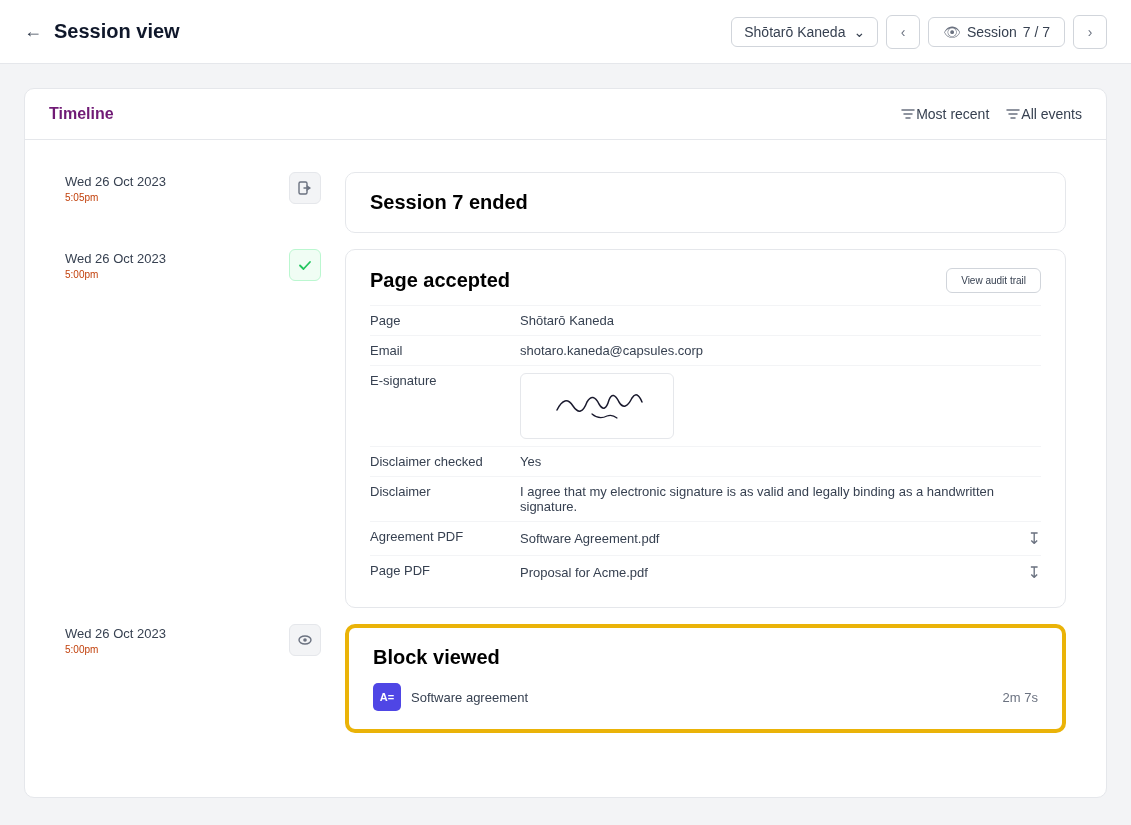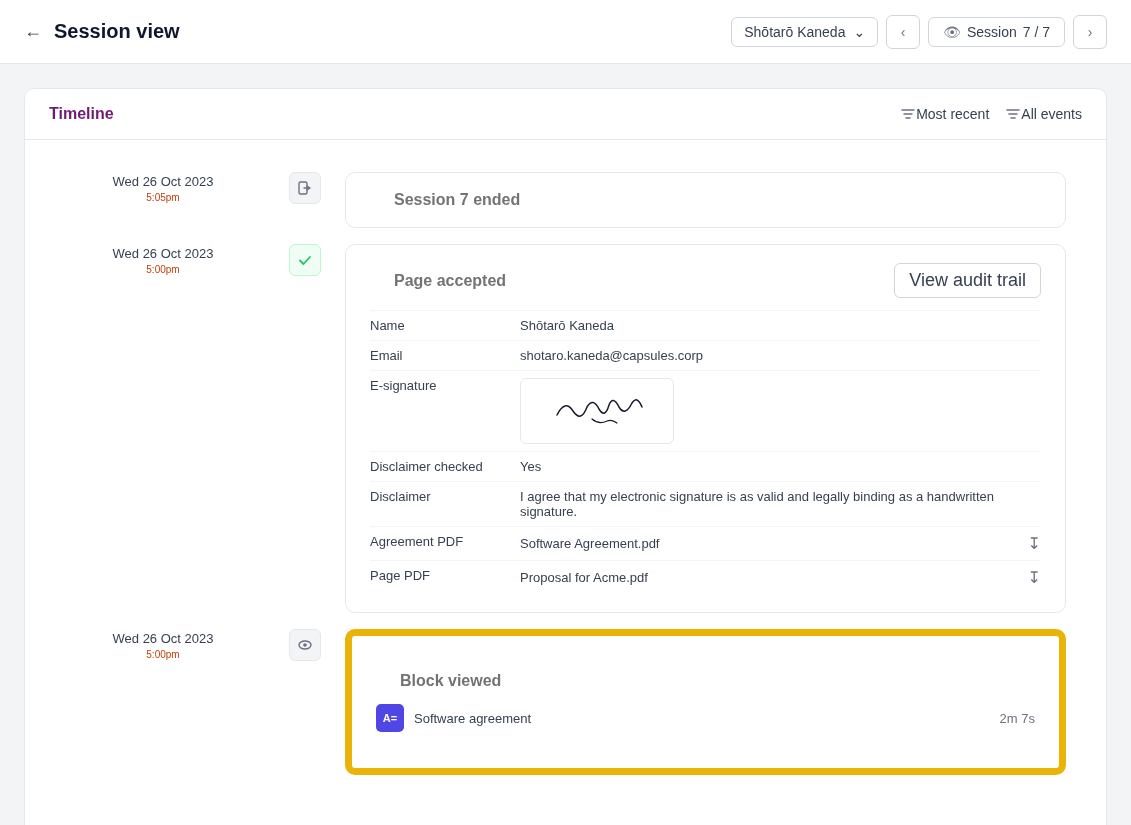--- a/index.html
+++ b/index.html
@@ -108,21 +108,21 @@
       border: none;
       cursor: pointer;
       font-size: 14px;
       color: #374151;
     }
     .timeline-body {
       padding: 32px 0;
     }
     .timeline-left {
       width: 220px;
-      text-align: center;
+      text-align: left;
       padding-right: 24px;
       flex-shrink: 0;
     }
     .timeline-date {
       font-size: 13px;
       color: #374151;
       line-height: 1.5;
     }
     .timeline-time {
       font-size: 10px;
@@ -162,38 +162,37 @@
     .event-card {
       background: #fff;
       border: 1px solid #e5e7eb;
       border-radius: 10px;
       overflow: hidden;
     }
     .event-card-simple {
       padding: 18px 24px;
     }
     .event-card-title {
-      font-size: 16px;
+      font-size: 20px;
       font-weight: 700;
-      color: #737373;
-      margin-left: 24px;
+      color: #000000;
     }
     .page-accepted-header {
       display: flex;
       align-items: center;
       justify-content: space-between;
       padding: 18px 24px 12px;
     }
     .view-audit-btn {
       border: 1px solid #d1d5db;
       border-radius: 6px;
       padding: 6px 14px;
       background: #fff;
       cursor: pointer;
-      font-size: 18px;
+      font-size: 10px;
       color: #374151;
     }
     .event-table {
       padding: 0 24px 18px;
     }
     .event-row {
       display: flex;
       padding: 7px 0;
       border-top: 1px solid #f3f4f6;
       align-items: flex-start;
@@ -232,23 +231,23 @@
       margin-left: 8px;
     }
     .file-row {
       display: flex;
       align-items: center;
       justify-content: space-between;
       width: 100%;
     }
     .block-viewed-card {
       background: #fff;
-      border: 7px solid #eab308;
+      border: 4px solid #eab308;
       border-radius: 10px;
-      padding: 36px 24px;
+      padding: 18px 24px;
     }
     .block-viewed-row {
       display: flex;
       align-items: center;
       margin-top: 14px;
       gap: 10px;
     }
     .block-icon {
       width: 28px;
       height: 28px;
@@ -371,21 +370,21 @@
           <div class="tl-dot-line" style="height:420px;"></div>
         </div>
         <div class="timeline-right" style="padding-bottom:16px;">
           <div class="event-card">
             <div class="page-accepted-header">
               <span class="event-card-title">Page accepted</span>
               <button class="view-audit-btn">View audit trail</button>
             </div>
             <div class="event-table">
               <div class="event-row">
-                <span class="event-label">Name</span>
+                <span class="event-label">Page</span>
                 <span class="event-value">Shōtarō Kaneda</span>
               </div>
               <div class="event-row">
                 <span class="event-label">Email</span>
                 <span class="event-value">shotaro.kaneda@capsules.corp</span>
               </div>
               <div class="event-row">
                 <span class="event-label">E-signature</span>
                 <div class="event-value">
                   <div class="sig-box">

